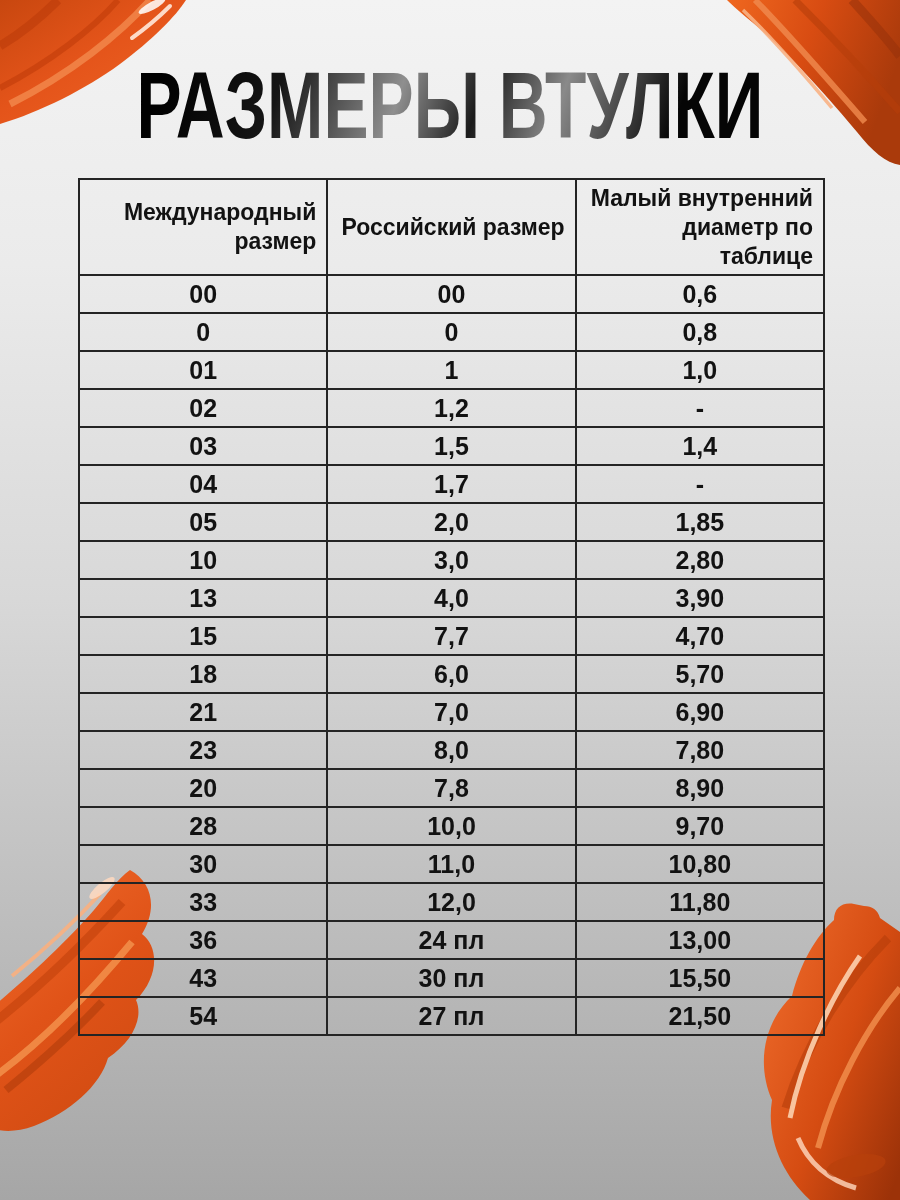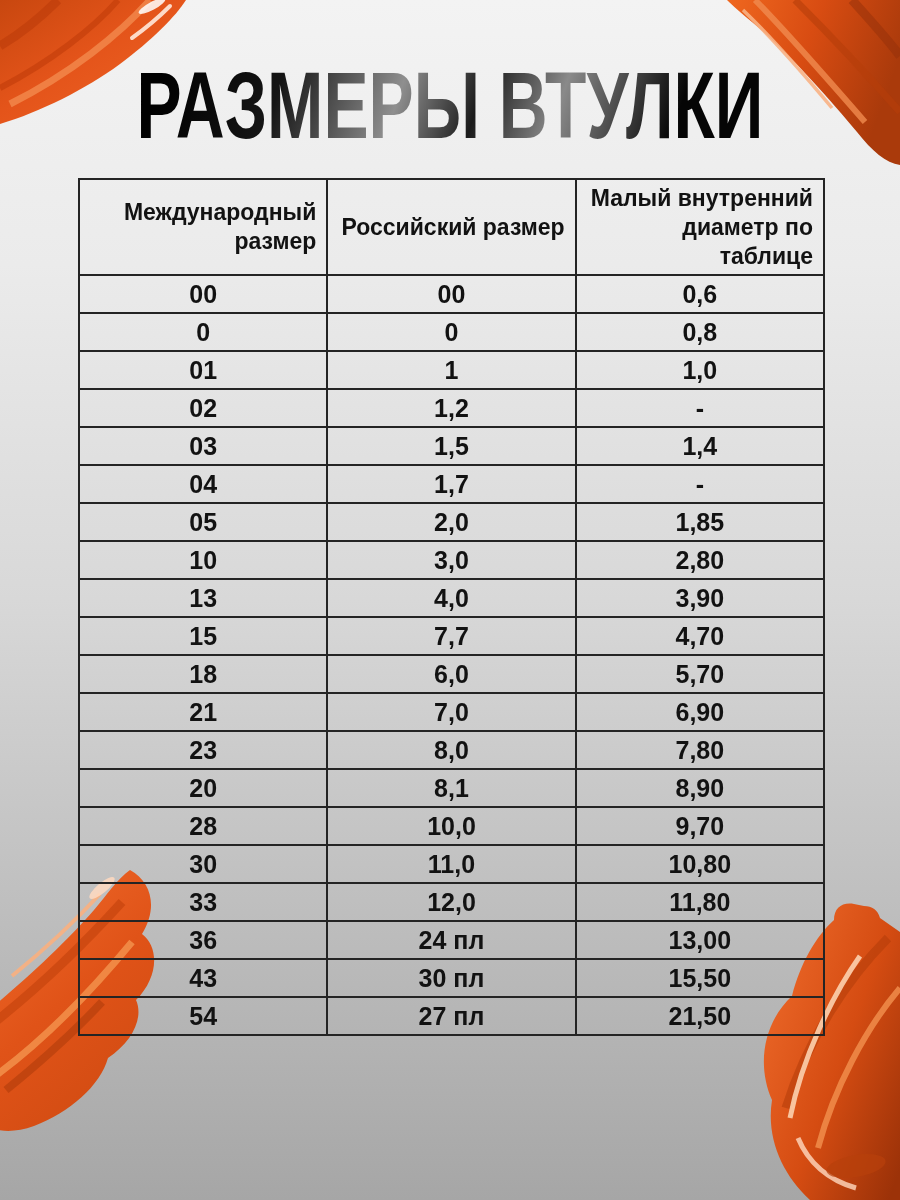--- a/index.html
+++ b/index.html
@@ -204,21 +204,21 @@
         <td>7,0</td>
         <td>6,90</td>
       </tr>
       <tr>
         <td>23</td>
         <td>8,0</td>
         <td>7,80</td>
       </tr>
       <tr>
         <td>20</td>
-        <td>8,1</td>
+        <td>7,8</td>
         <td>8,90</td>
       </tr>
       <tr>
         <td>28</td>
         <td>10,0</td>
         <td>9,70</td>
       </tr>
       <tr>
         <td>30</td>
         <td>11,0</td>

